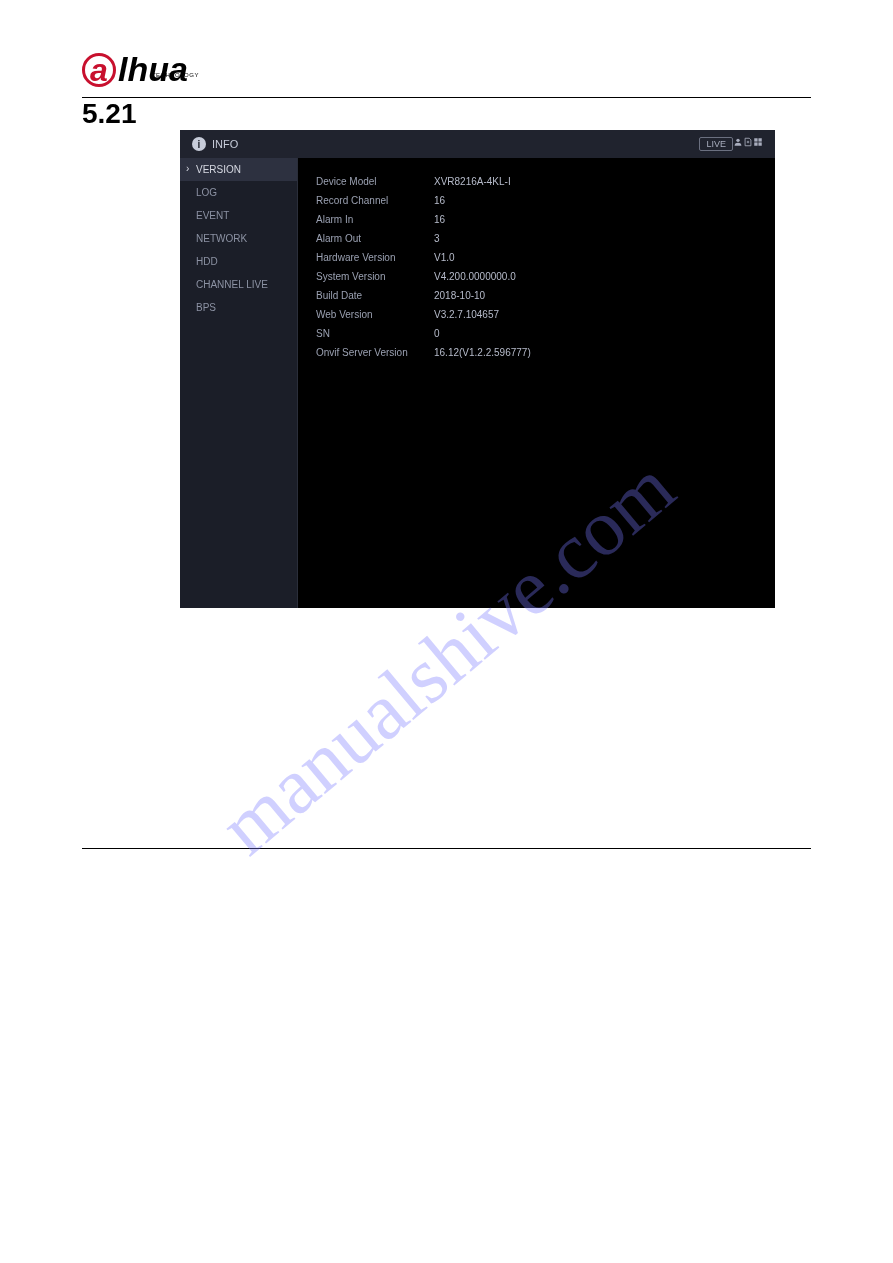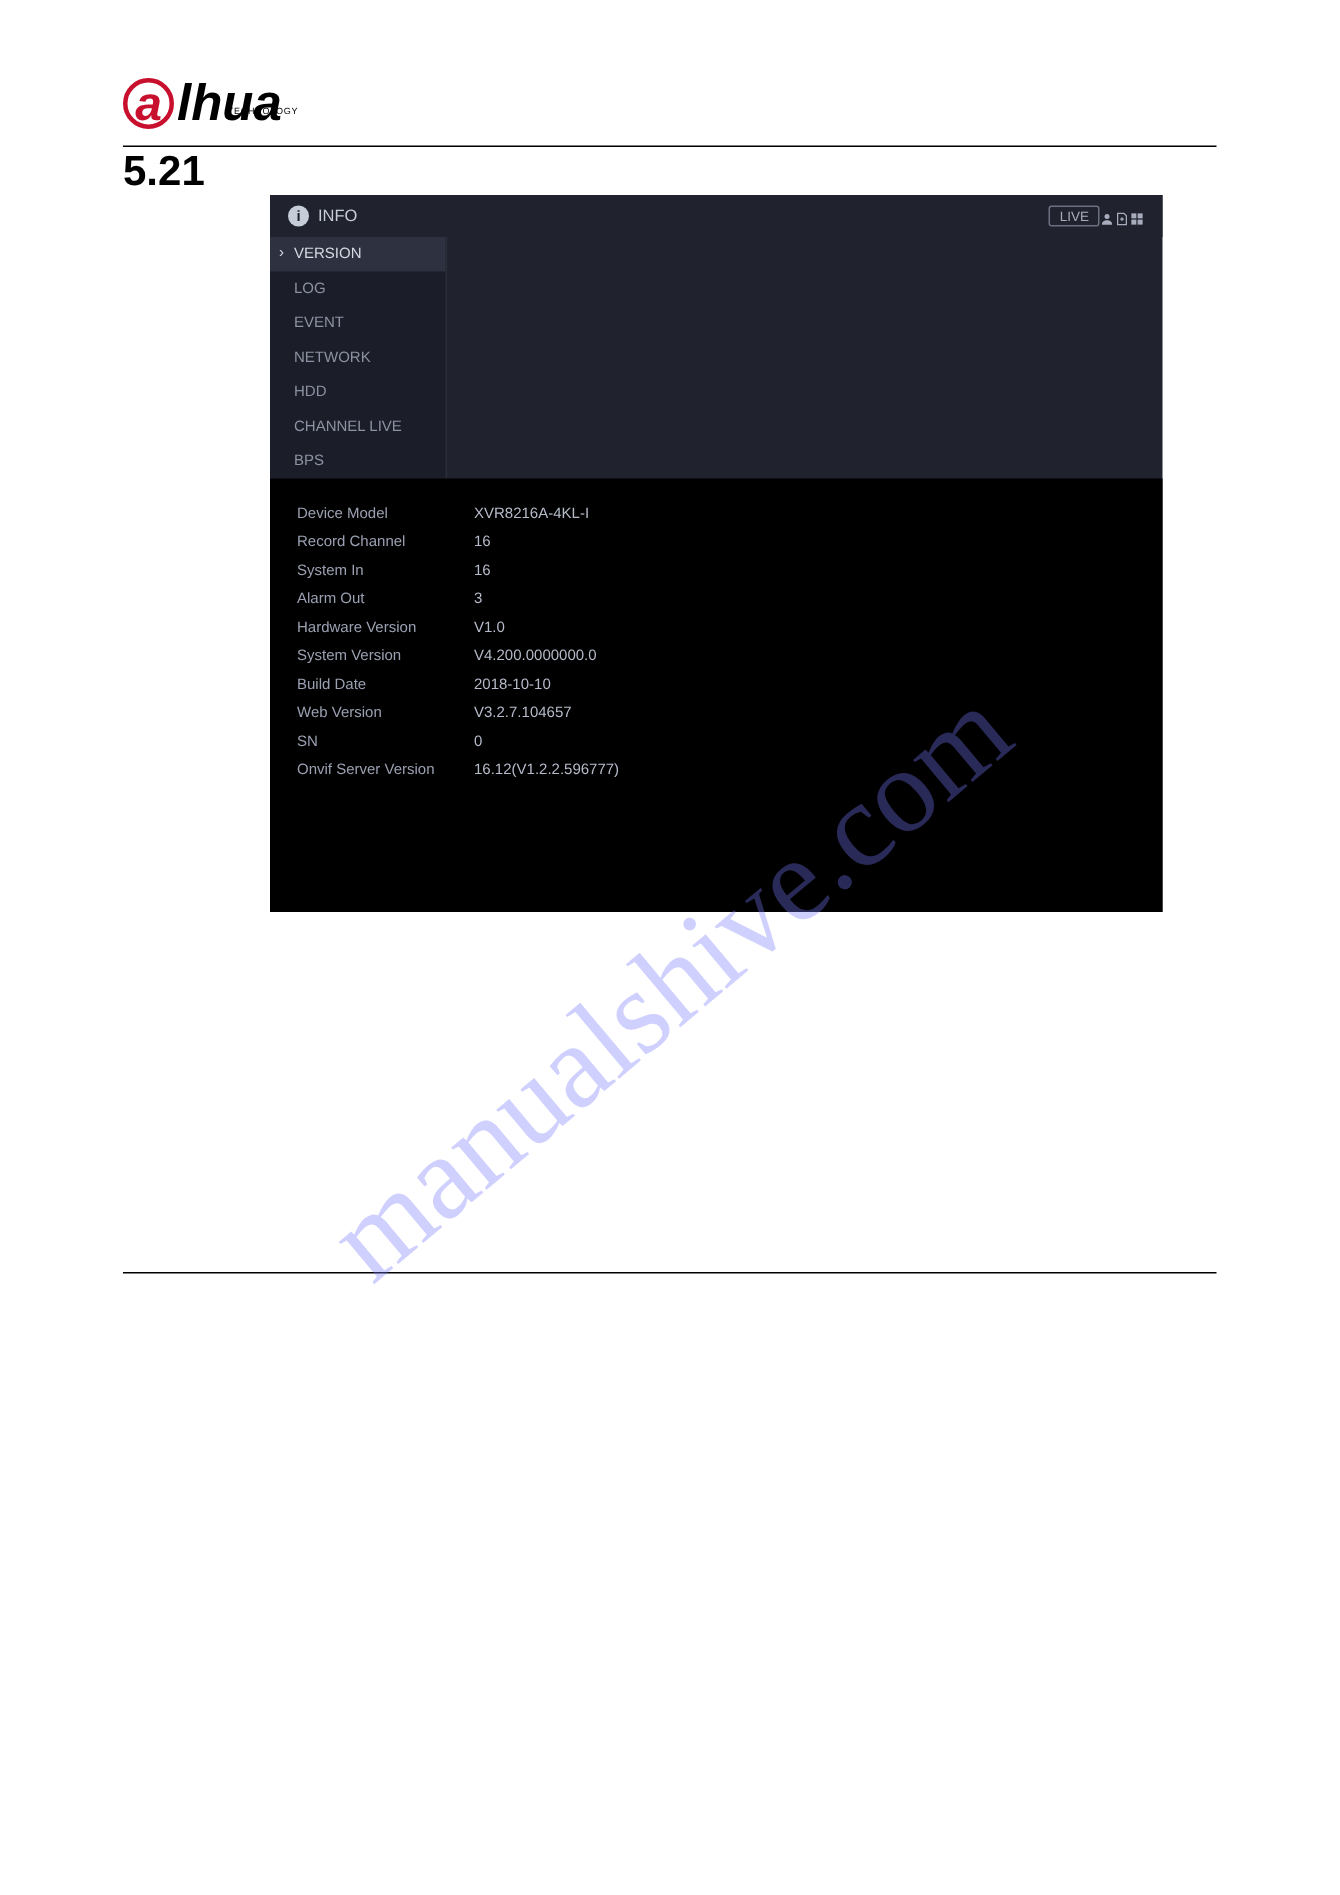--- a/index.html
+++ b/index.html
@@ -91,21 +91,21 @@
     background: #c7ccd9;
     color: #20232e;
     font-size: 10px;
     font-weight: bold;
     display: inline-flex;
     align-items: center;
     justify-content: center;
   }
   .app-header-right {
     display: flex;
-    align-items: flex-end;
+    align-items: flex-start;
     gap: 0;
   }
   .live-badge {
     border: 1px solid #6b7080;
     padding: 1px 6px;
     font-size: 9px;
     color: #a8adbd;
     border-radius: 2px;
   }
   .hicon {
@@ -113,21 +113,20 @@
     height: 10px;
     color: #a8adbd;
     font-size: 10px;
     display: inline-flex;
     align-items: center;
     justify-content: center;
   }
   .app-body {
     display: flex;
     height: 450px;
-    flex-direction: column;
   }
   .sidebar {
     width: 118px;
     background: #1b1e28;
     border-right: 1px solid #2a2e3a;
   }
   .side-item {
     padding: 6px 10px 6px 16px;
     color: #8c92a3;
     font-size: 10px;
@@ -238,21 +237,21 @@
       <div class="content">
         <div class="row">
             <span class="label">Device Model</span>
             <span class="value">XVR8216A-4KL-I</span>
           </div>
         <div class="row">
             <span class="label">Record Channel</span>
             <span class="value">16</span>
           </div>
         <div class="row">
-            <span class="label">System In</span>
+            <span class="label">Alarm In</span>
             <span class="value">16</span>
           </div>
         <div class="row">
             <span class="label">Alarm Out</span>
             <span class="value">3</span>
           </div>
         <div class="row">
             <span class="label">Hardware Version</span>
             <span class="value">V1.0</span>
           </div>

